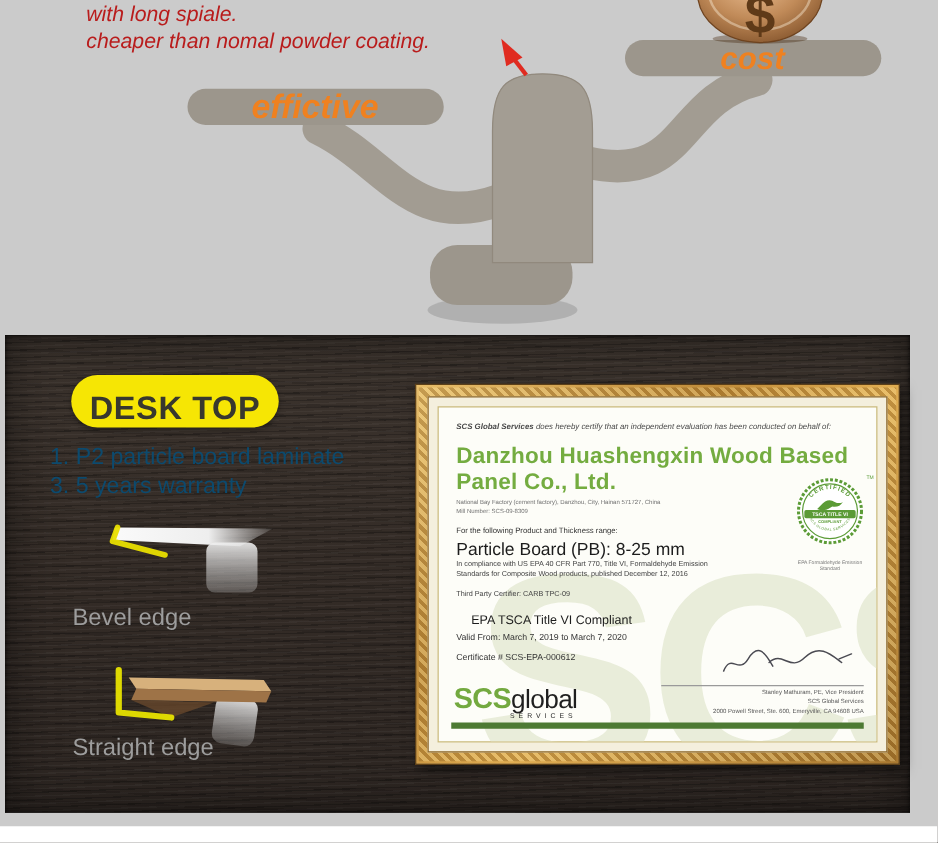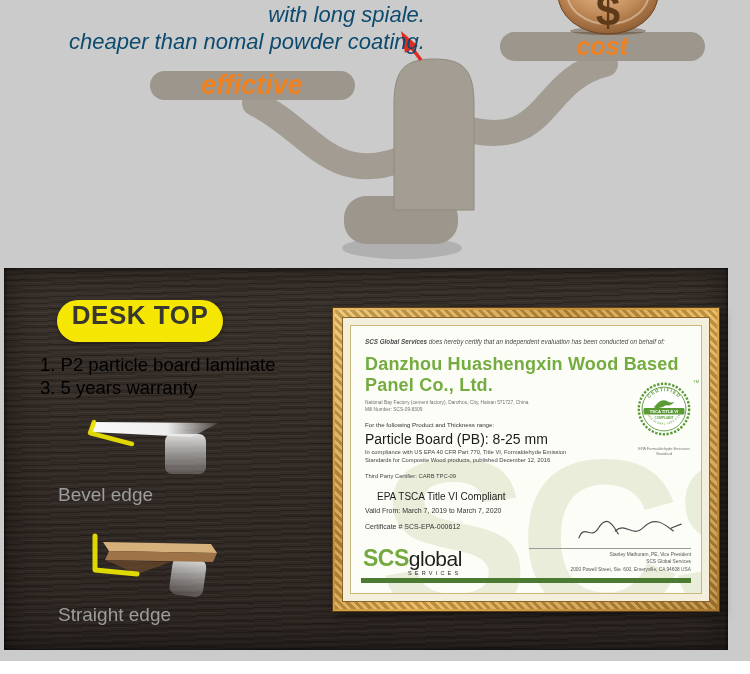--- a/index.html
+++ b/index.html
@@ -1,40 +1,40 @@
 <!DOCTYPE html>
 <html><head>
 <meta charset="utf-8">
 <style>
   html,body{margin:0;padding:0;background:#fff;}
   .page{position:relative;width:750px;height:674px;background:#cbcbcb;overflow:hidden;
         font-family:"Liberation Sans",sans-serif;}
   .abs{position:absolute;}
 
   
-  .feat-text{left:55px;top:2px;font-style:italic;color:#0c4a6e;font-size:22px;line-height:1.22;text-align:right;}
+  .feat-text{left:55px;top:2px;font-style:italic;color:#b91c1c;font-size:17px;line-height:1.22;}
   .feat-line.indent{margin-left:14px;}
   .balance-svg{left:0;top:0;width:750px;height:268px;}
 
   
   .wood-panel{left:4px;top:268px;width:724px;height:382px;background-color:#362e29;
     background-image:
       repeating-linear-gradient(178deg, rgba(0,0,0,.22) 0 1px, transparent 1px 3px, rgba(255,255,255,.035) 3px 4px, transparent 4px 6px),
       repeating-linear-gradient(2deg, rgba(0,0,0,.12) 0 2px, transparent 2px 9px),
       linear-gradient(180deg,#3b332d 0%,#332b26 55%,#2d2622 100%);
     box-shadow:inset 0 0 40px rgba(0,0,0,.5), inset 0 0 4px rgba(0,0,0,.8);}
   .bottom-white{left:0;bottom:0;width:750px;height:13px;background:#ffffff;}
 
   .desk-pill{left:57px;top:300px;width:166px;height:42px;background:#f6e604;border-radius:21px;
-    display:flex;align-items:flex-start;justify-content:center;color:#38382e;font-weight:bold;
+    display:flex;align-items:flex-end;justify-content:center;color:#38382e;font-weight:bold;
     font-size:26px;letter-spacing:.5px;box-shadow:0 2px 4px rgba(0,0,0,.35);}
-  .desk-features{left:40px;top:354px;font-size:18.5px;color:#000000;line-height:1.22;}
+  .desk-features{left:40px;top:354px;font-size:18.5px;color:#0c4a6e;line-height:1.22;}
   .edge-caption{width:210px;text-align:left;color:#9d9d9d;font-size:19px;}
   .cap-bevel{left:58px;top:484px;}
-  .cap-straight{left:58px;top:604px;}
+  .cap-straight{left:58px;top:588px;}
   .bevel-svg{left:68px;top:410px;width:180px;height:72px;}
   .straight-svg{left:75px;top:522px;width:185px;height:82px;}
 
   
   .cert-frame{left:333px;top:308px;width:386px;height:303px;box-sizing:border-box;padding:9px;
     background:linear-gradient(135deg,#e7bd6a 0%,#c08c3a 35%,#e0ad52 55%,#a87830 100%);
     background-blend-mode:normal;
     box-shadow:0 0 0 1px #5d4018, 3px 4px 10px rgba(0,0,0,.55);}
   .cert-frame::before{content:"";position:absolute;inset:2px;
     background:repeating-linear-gradient(45deg, rgba(110,70,15,.28) 0 3px, rgba(255,235,170,.28) 3px 6px);

